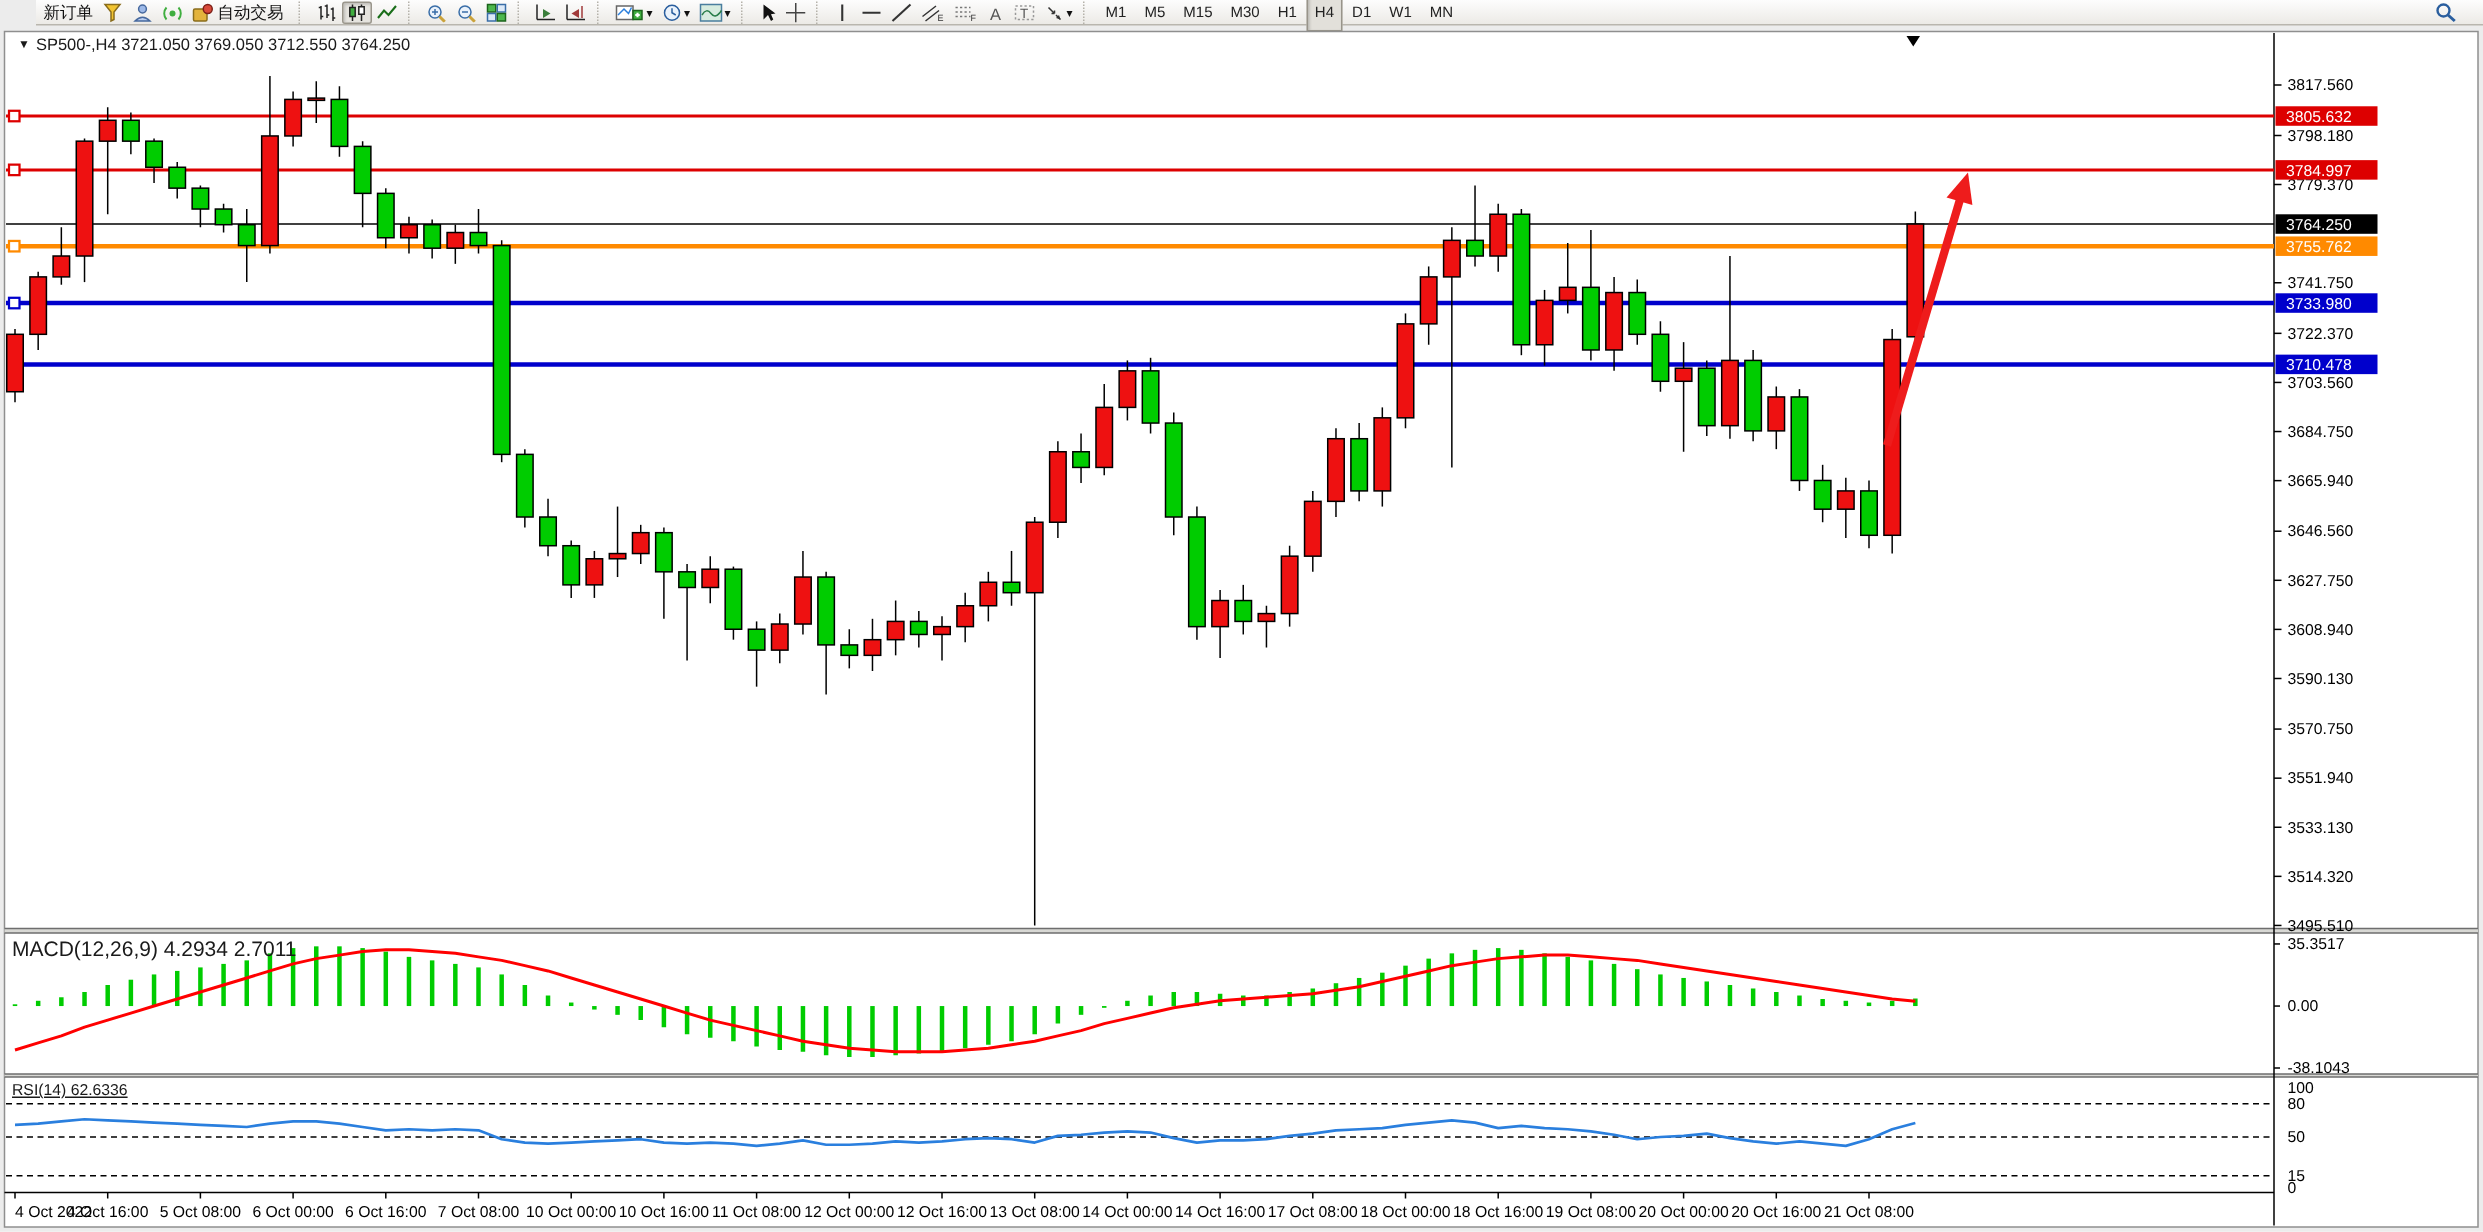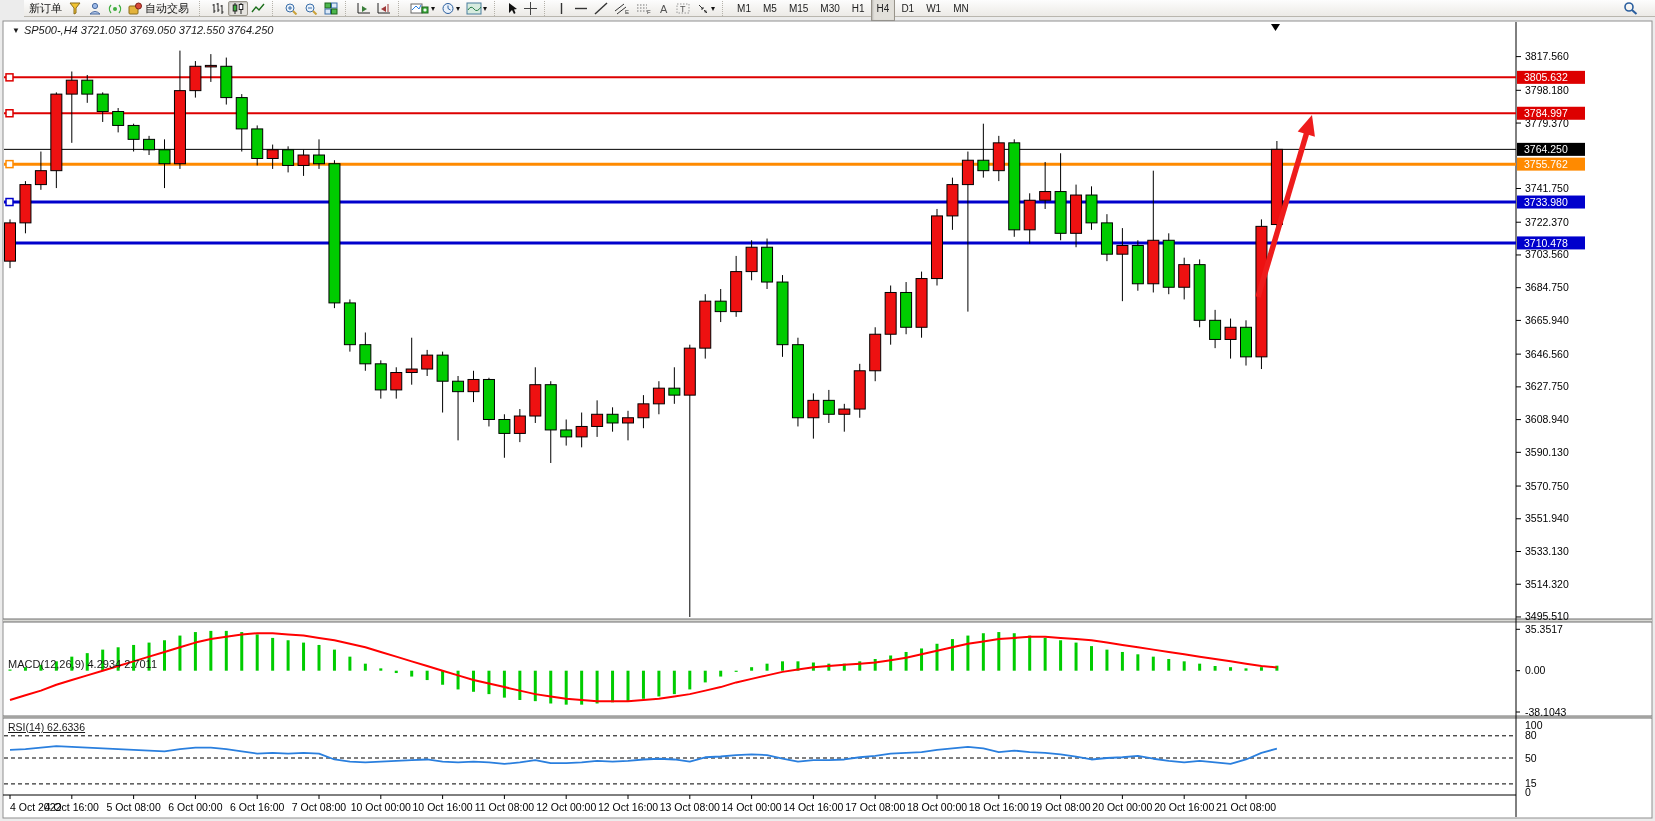--- a/index.html
+++ b/index.html
@@ -24,23 +24,23 @@
   .tb-right { margin-left:auto; display:flex; align-items:center; padding-right:6px; }
   .badge { position:absolute; top:-4px; right:-6px; background:#e03123; color:#fff;
            border-radius:50%; width:11px; height:11px; font-size:8px; line-height:11px;
            text-align:center; font-weight:bold; }
   .bubble-wrap { position:relative; margin-left:10px; }
   
   #chart-wrap { position:absolute; left:0; top:17px; width:1655px; height:804px; }
   #chart-svg { position:absolute; left:0; top:0; }
   .overlay-label { position:absolute; font-size:11px; color:#1a1a1a; white-space:nowrap;
                    z-index:5; }
-  #symbol-header { left:12px; top:7px;font-style:italic; }
+  #symbol-header { left:12px; top:7px; }
   #symbol-header .tri { font-size:8px; vertical-align:1px; margin-right:4px; }
-  #macd-label { left:8px; top:641px; font-size:11px; }
+  #macd-label { left:8px; top:607px; font-size:14px; }
   #rsi-label  { left:8px; top:704px; font-size:10.5px;text-decoration:underline; }
 </style>
 </head>
 <body>
 
 <div class="toolbar">
   <div class="tb-group">
     <span class="tb-text">新订单</span>
     <span class="tb-btn">
       <svg width="14" height="13" viewBox="0 0 14 13">

